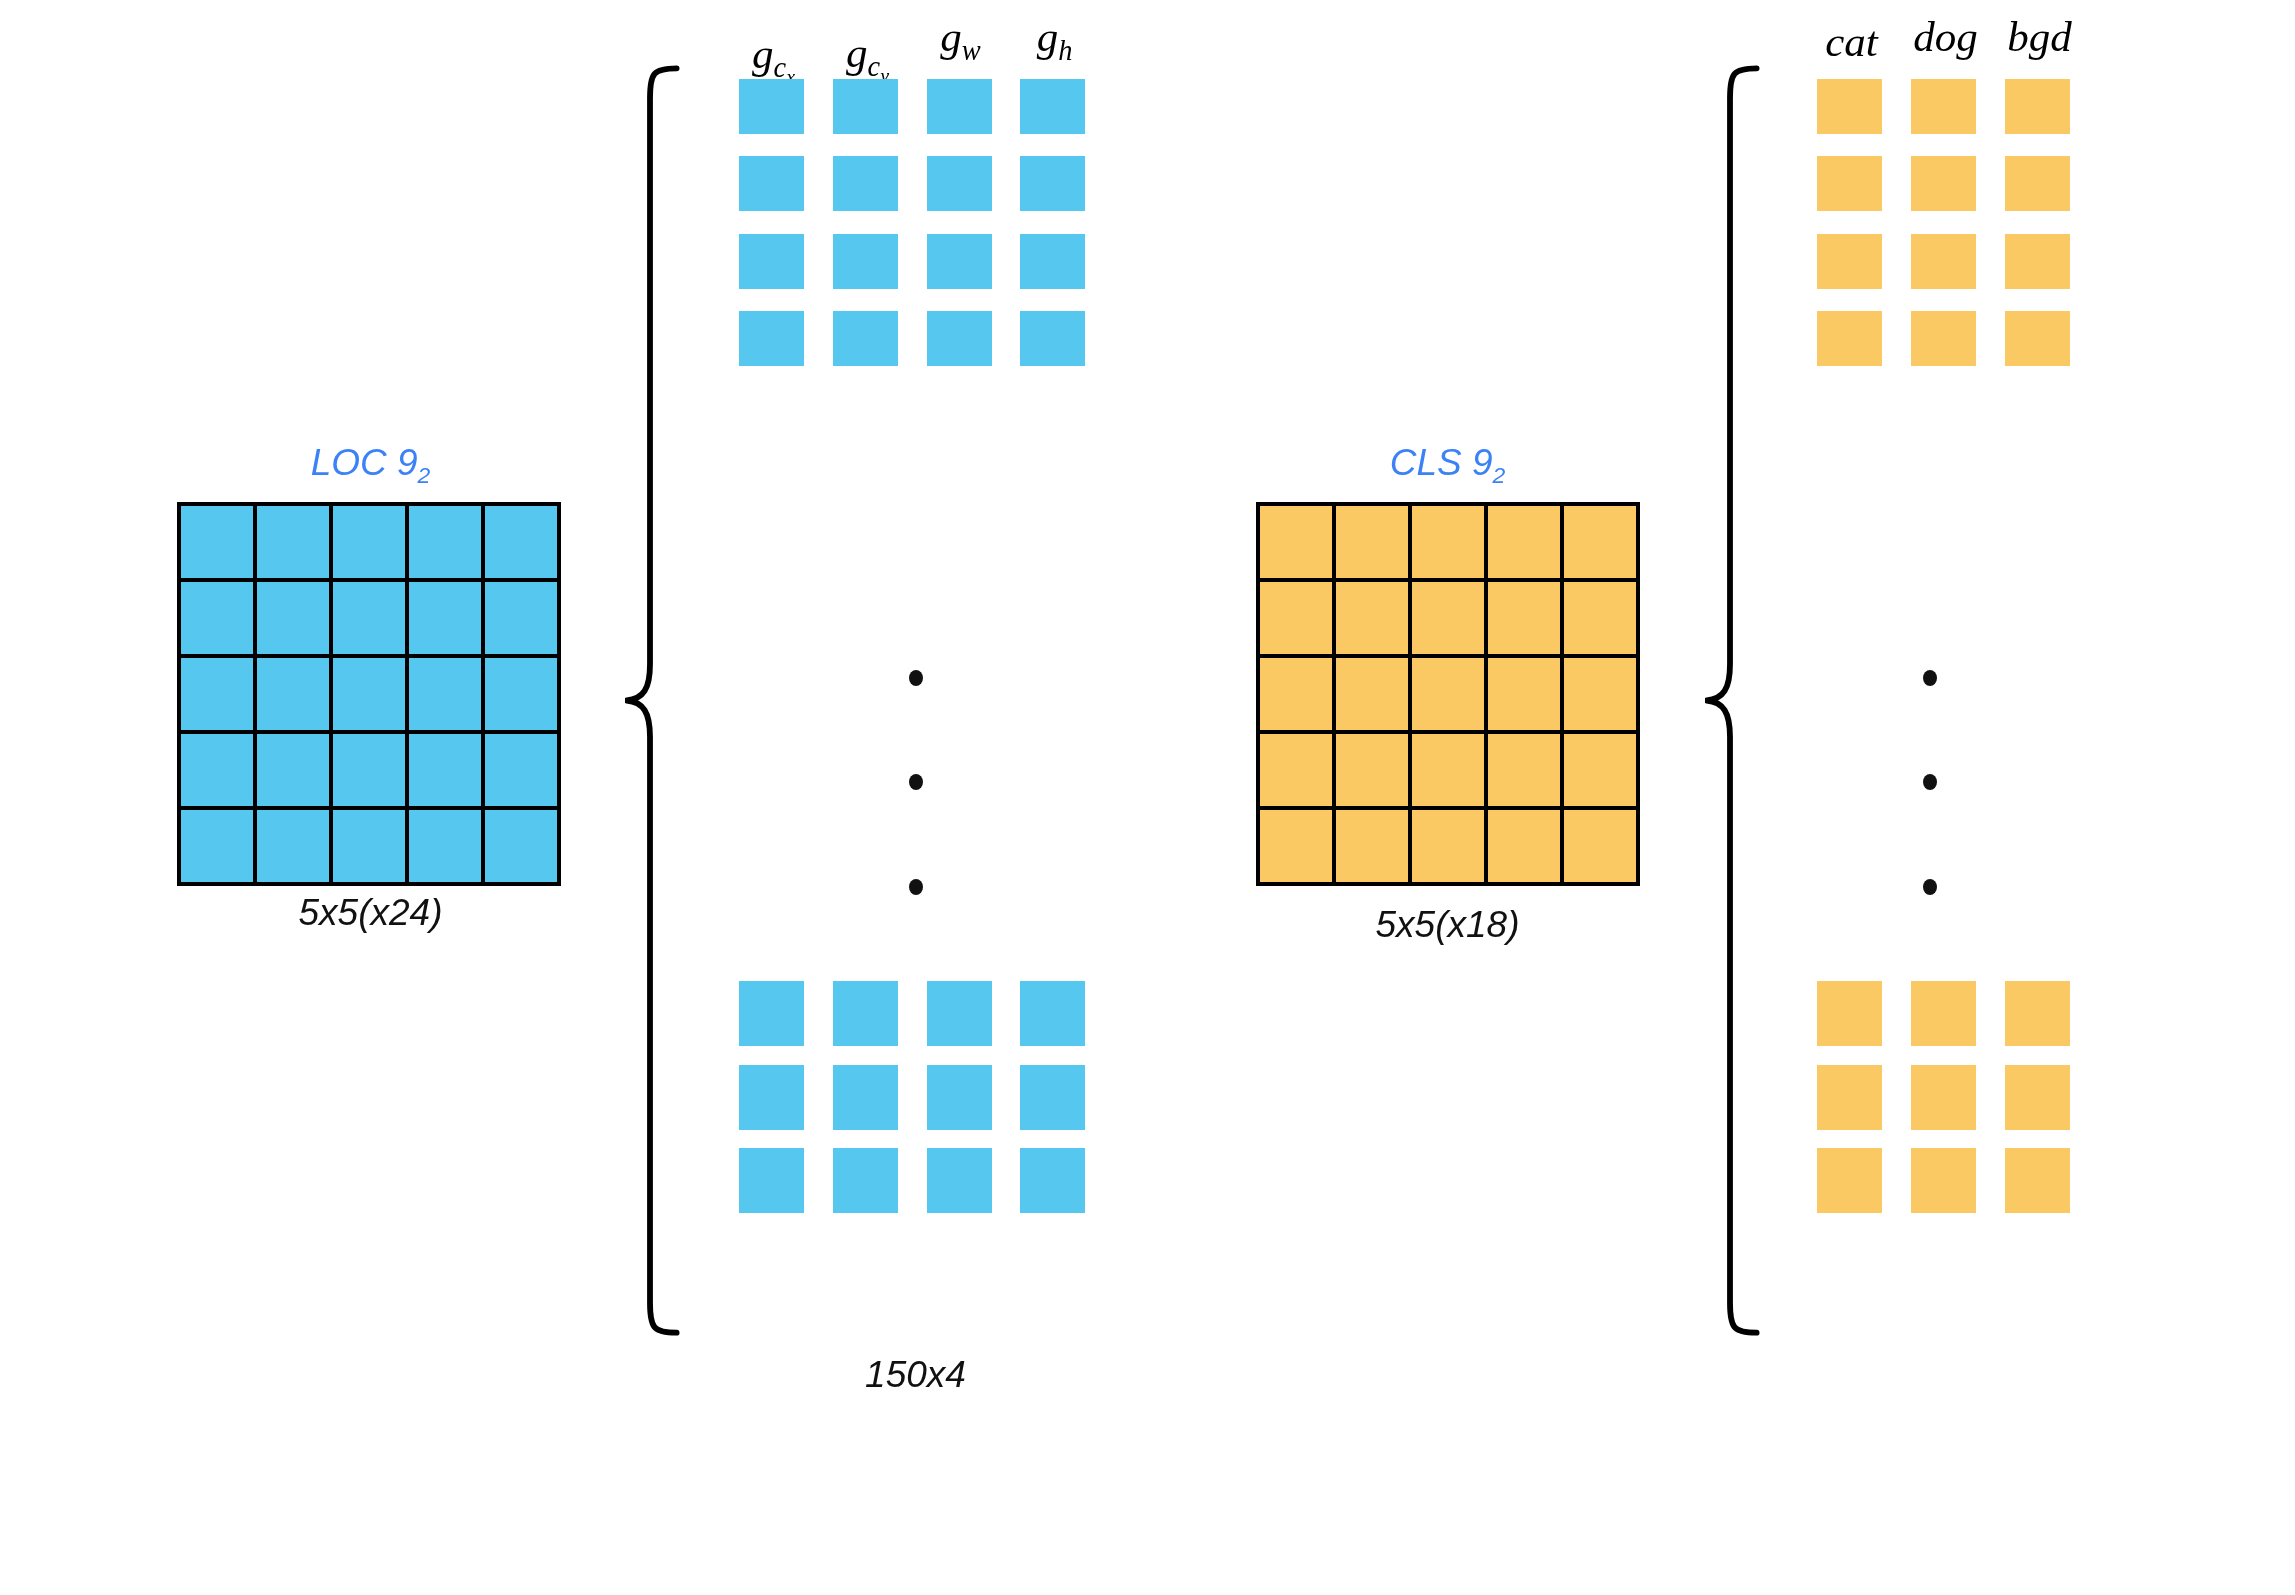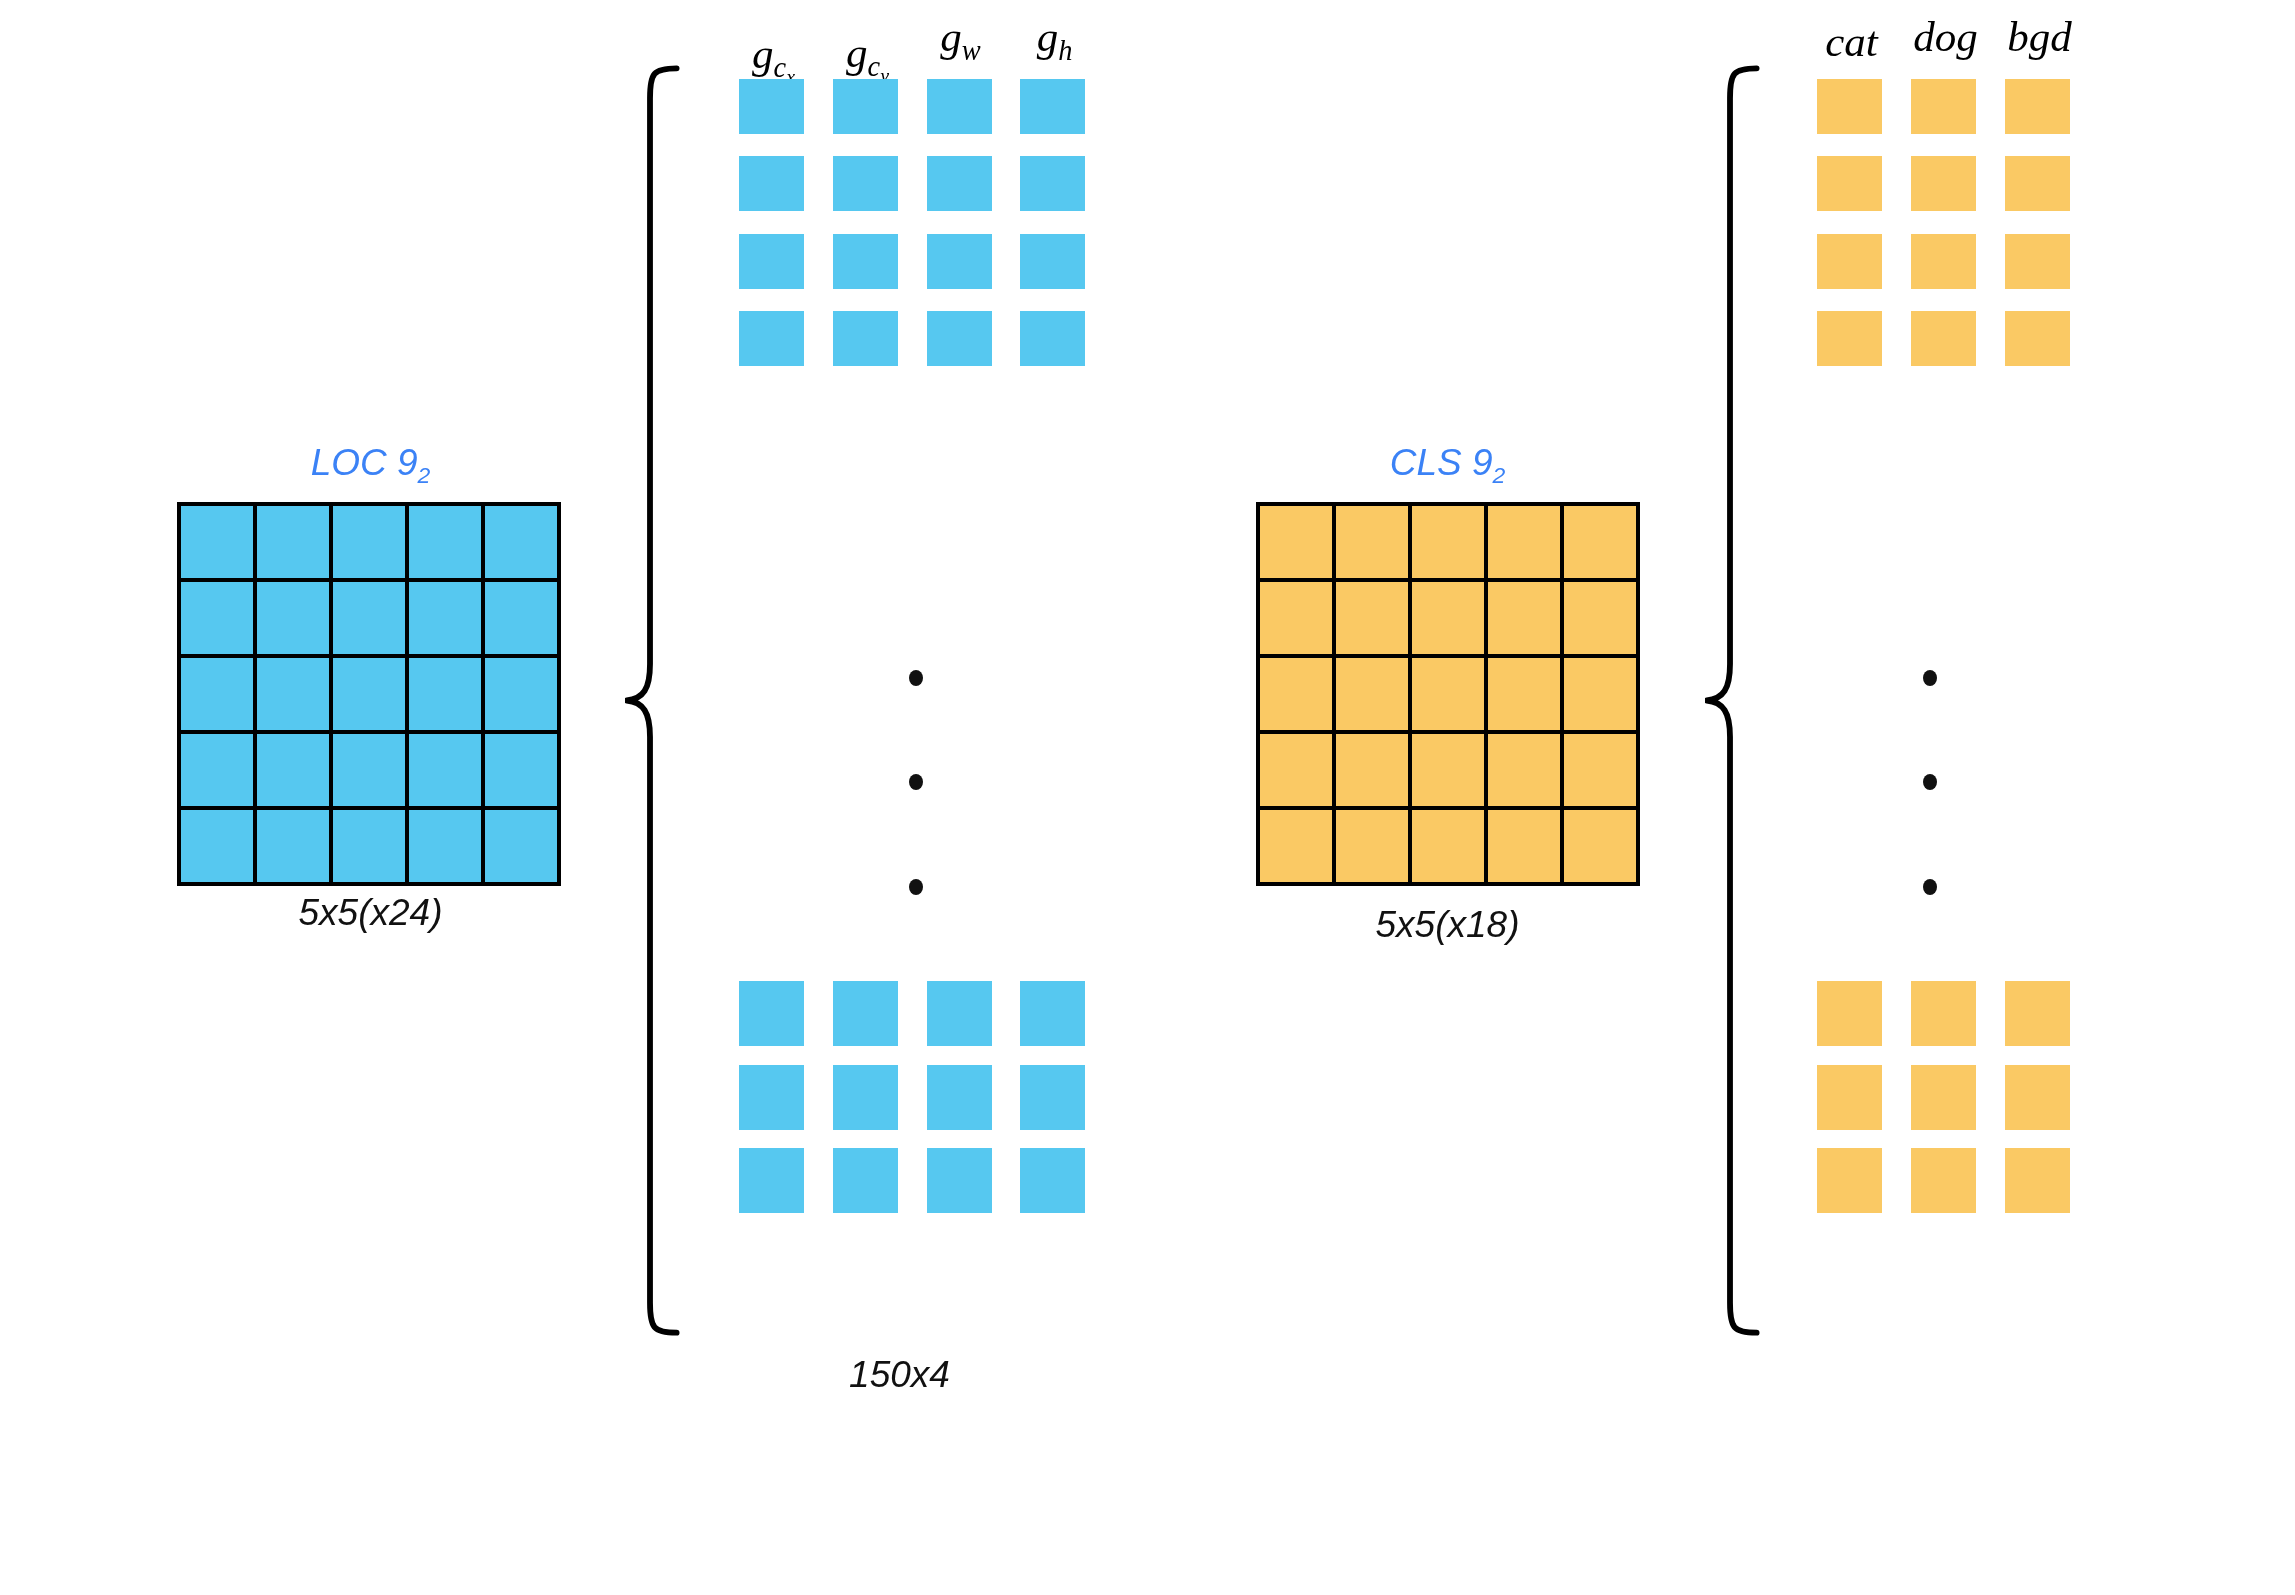--- a/index.html
+++ b/index.html
@@ -205,21 +205,21 @@
       <div class="tok sq" style="left: 927px; top: 1148px; background: rgb(86, 200, 240);"></div>
       <div class="tok sq" style="left: 1020px; top: 1148px; background: rgb(86, 200, 240);"></div>
     </div>
 
   <div id="loc-dots">
       <div class="dot" style="left: 909px; top: 670px;"></div>
       <div class="dot" style="left: 909px; top: 774px;"></div>
       <div class="dot" style="left: 909px; top: 879px;"></div>
     </div>
 
-  <div class="fm-caption" style="left:708px; top:1354px; width:383px;">150x4</div>
+  <div class="fm-caption" style="left:724px; top:1354px; width:383px;">150x4</div>
 
   <div class="fm-label" style="left:1256px; top:442px; width:383px;">
     <span>CLS 9</span><sub>2</sub>
   </div>
 
   <div class="fm-grid" id="cls-grid" style="left: 1256px; top: 502px; width: 384px; height: 384px; grid-template-columns: repeat(5, 1fr); grid-template-rows: repeat(5, 1fr);">
       <div class="fm-cell" style="background: rgb(250, 201, 100);"></div>
       <div class="fm-cell" style="background: rgb(250, 201, 100);"></div>
       <div class="fm-cell" style="background: rgb(250, 201, 100);"></div>
       <div class="fm-cell" style="background: rgb(250, 201, 100);"></div>

